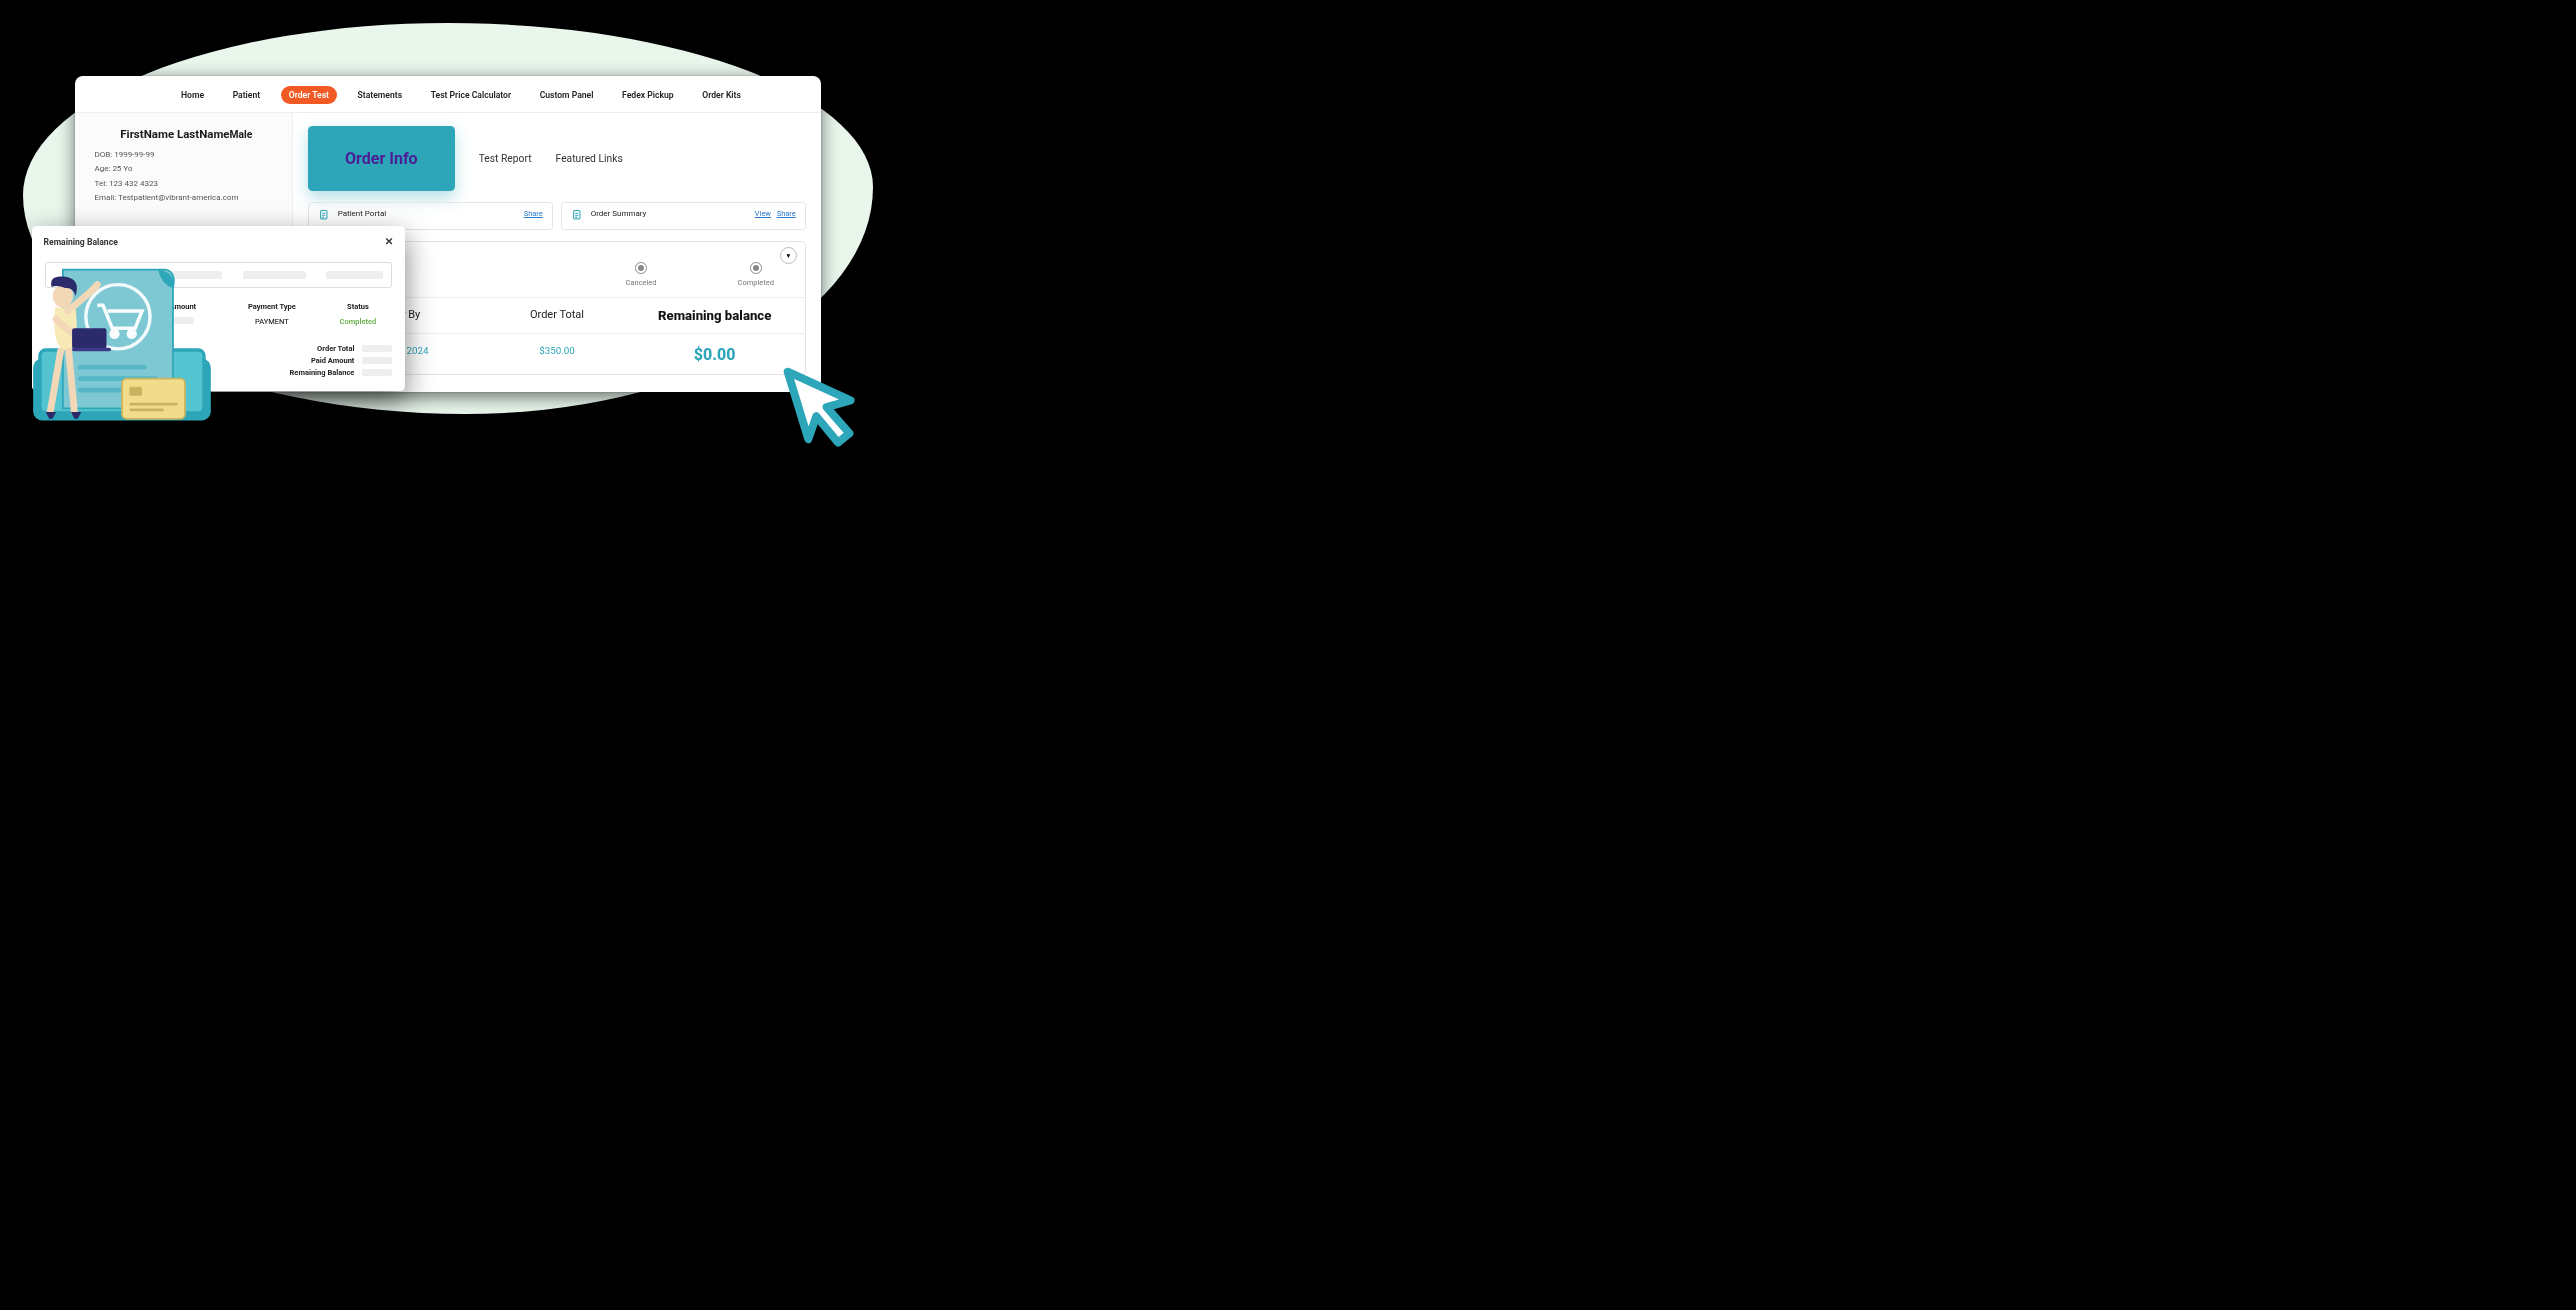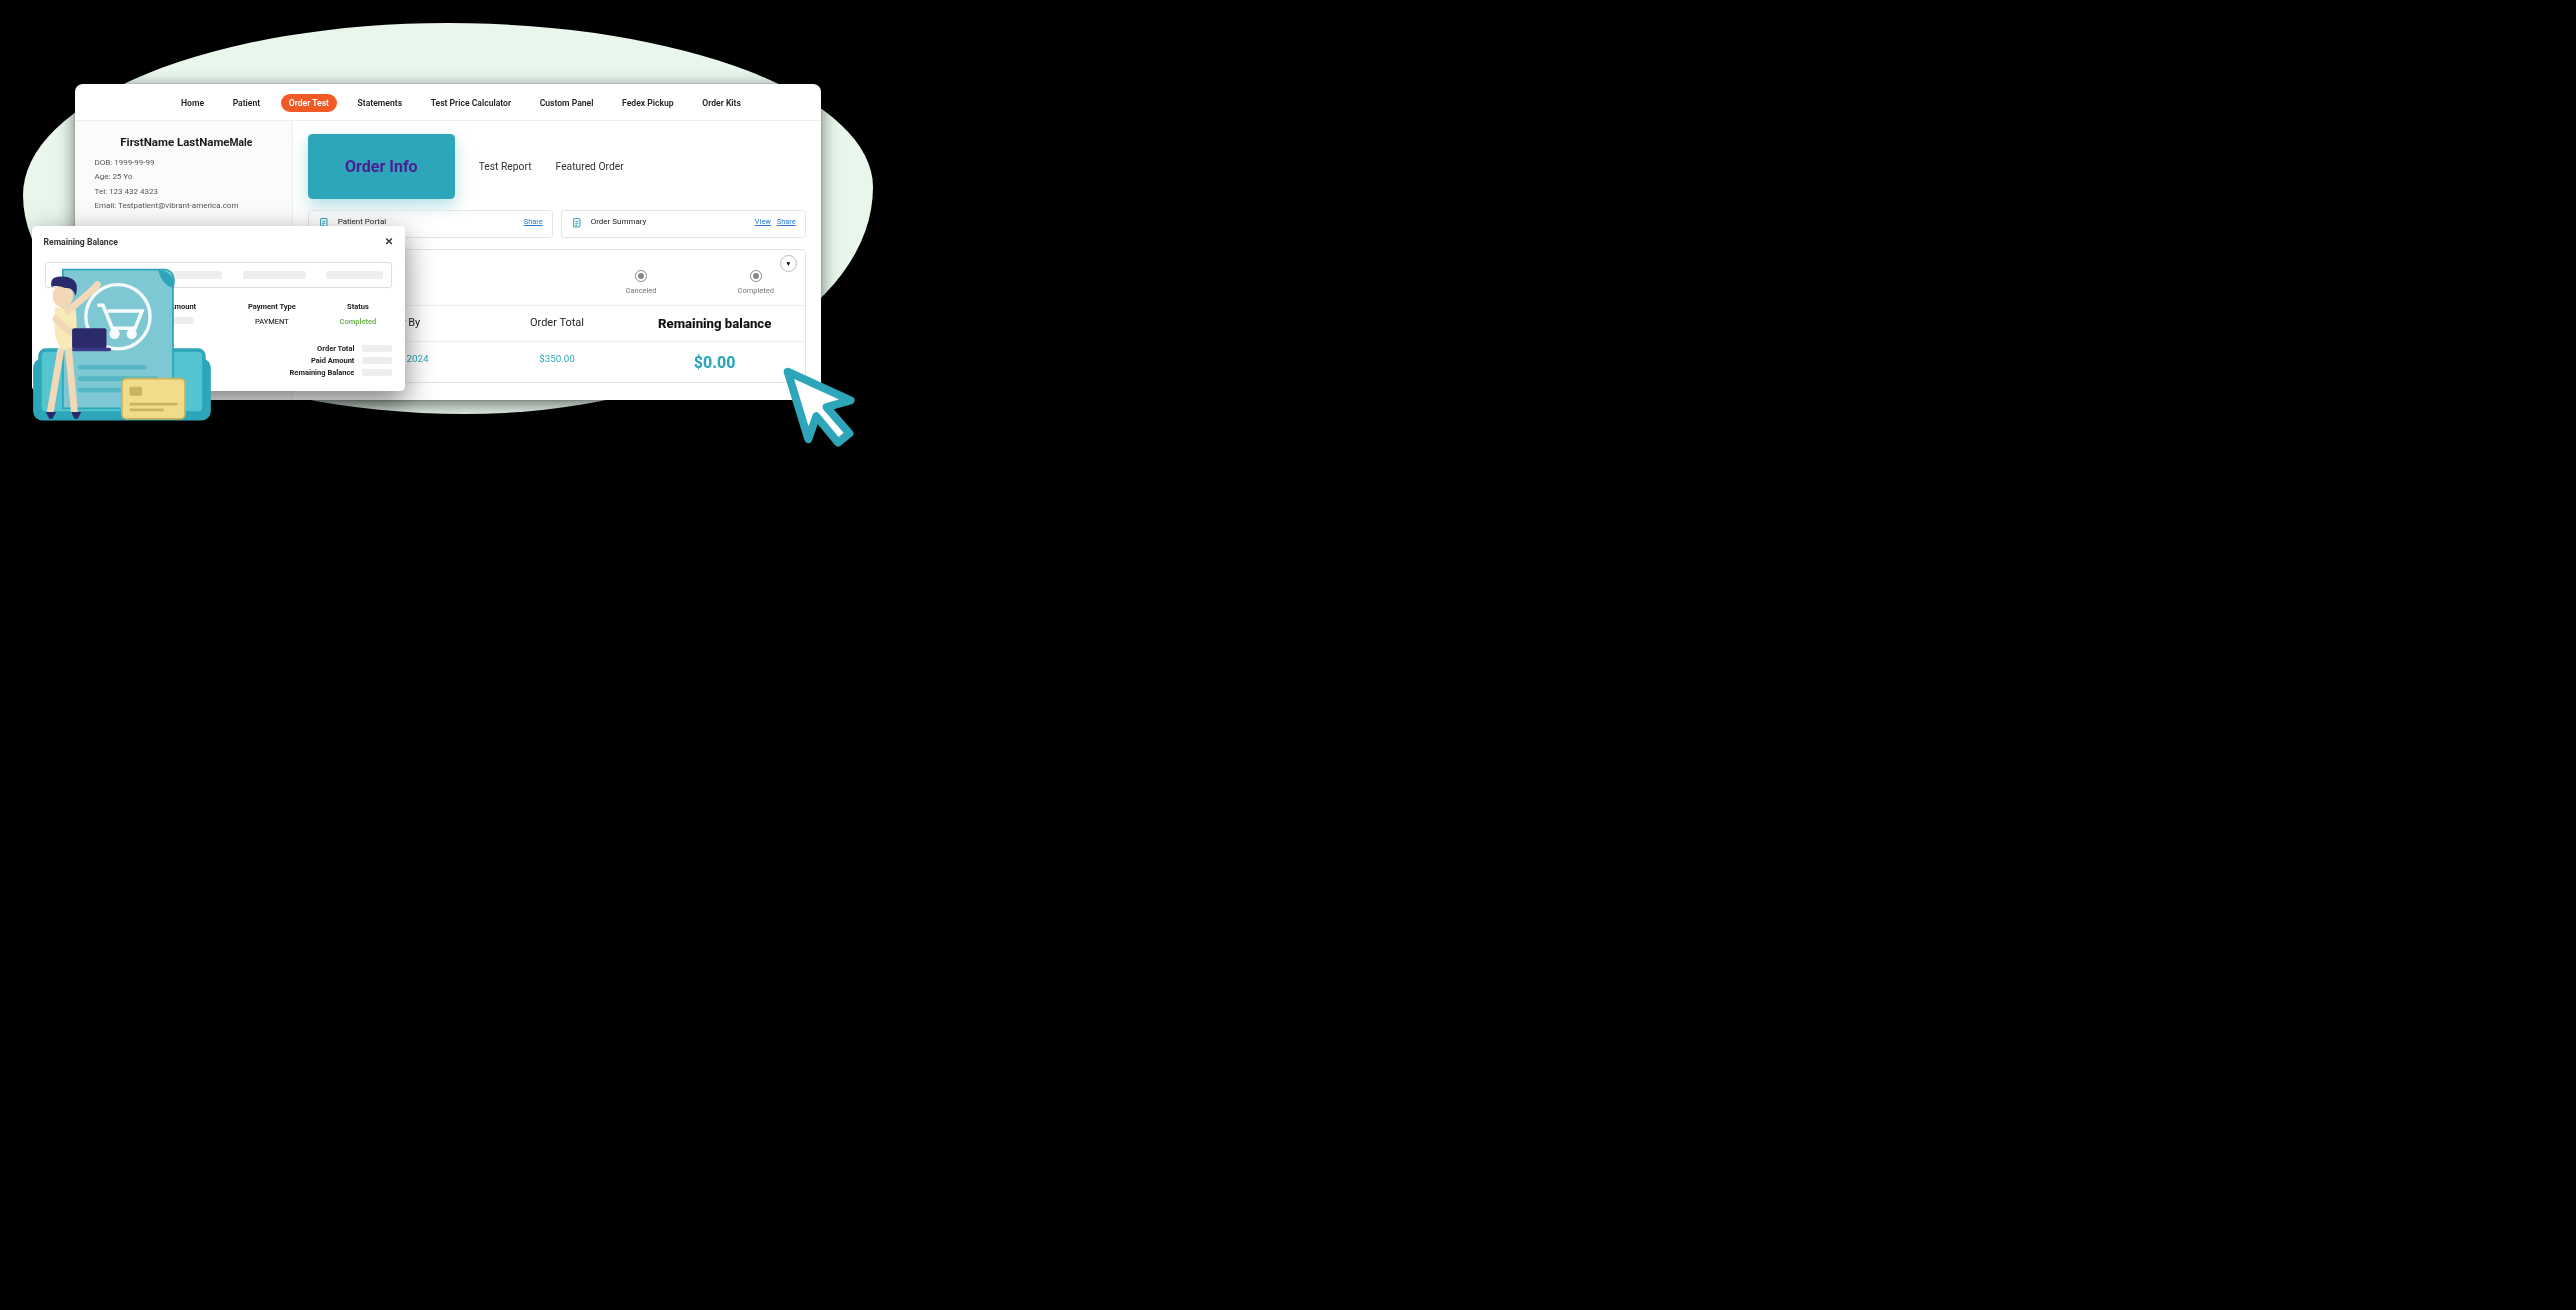--- a/index.html
+++ b/index.html
@@ -12,21 +12,21 @@
     left: 23px;
     right: 23px;
     bottom: 46px;
     background: #e8f6ec;
     border-radius: 50% 50% 48% 52% / 44% 42% 58% 56%;
   }
 
   
   .window {
     position: absolute;
-    top: 84px;
+    top: 76px;
     left: 75px;
     right: 75px;
     background: #fff;
     border-radius: 8px;
     box-shadow: 0 4.6px 17px rgba(0,0,0,0.55), 0 0 0 0.6px rgba(0,0,0,0.15);
     overflow: hidden;
   }
 
   
   .topnav {
@@ -239,21 +239,21 @@
       <div class="pt-field">Age: 25 Yo</div>
       <div class="pt-field">Tel: 123 432 4323</div>
       <div class="pt-field">Email: Testpatient@vibrant-america.com</div>
     </aside>
 
     <main class="main">
 
       <div class="tabs-row">
         <div class="tab-primary">Order Info</div>
         <div class="tab-other">Test Report</div>
-        <div class="tab-other">Featured Order</div>
+        <div class="tab-other">Featured Links</div>
       </div>
 
       <div class="cards-row">
         <div class="card">
           <span class="icon">
             <svg width="12.6" height="12.6" viewBox="0 0 24 24" fill="none" stroke="#2ca6b8" stroke-width="2">
                 <rect x="5" y="3" width="12" height="16" rx="2"></rect>
                 <path d="M8 8h6M8 12h6M8 16h4"></path>
               </svg>
           </span>

